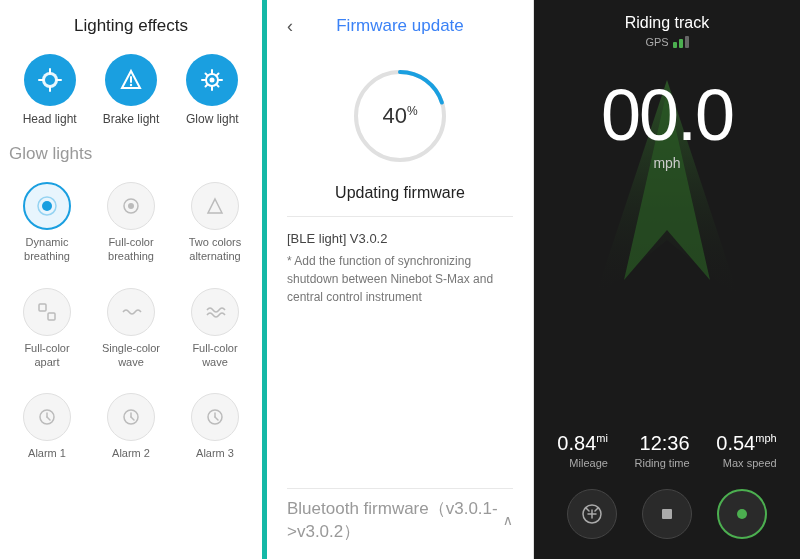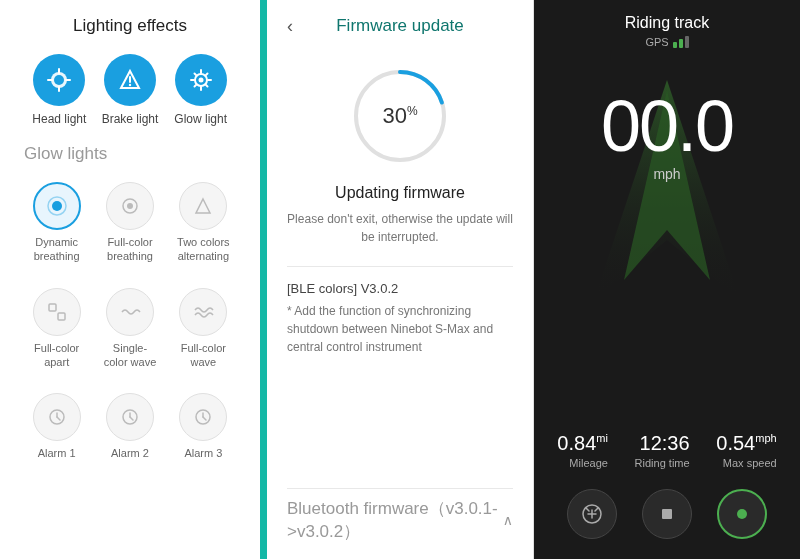--- a/index.html
+++ b/index.html
@@ -11,25 +11,25 @@
       font-family: -apple-system, BlinkMacSystemFont, 'Segoe UI', sans-serif;
       overflow: hidden;
       background: #f5f5f5;
     }
 
     
     .panel-lighting {
       width: 267px;
       height: 559px;
       background: #fff;
-      border-right: 7px solid #14b8a6;
+      border-right: 5px solid #14b8a6;
       display: flex;
       flex-direction: column;
       align-items: center;
-      padding: 16px 24px;
+      padding: 16px 9px;
     }
     .panel-lighting .title {
       font-size: 17px;
       font-weight: 500;
       color: #222;
       margin-bottom: 18px;
     }
     .top-icons {
       display: flex;
       flex-direction: row;
@@ -123,21 +123,21 @@
     .back-btn {
       font-size: 18px;
       color: #555;
       cursor: pointer;
       position: absolute;
       left: 0;
     }
     .firmware-title {
       font-size: 17px;
       font-weight: 500;
-      color: #0f766e;
+      color: #3b82f6;
       width: 100%;
       text-align: center;
     }
     .progress-container {
       margin: 20px 0 10px 0;
       position: relative;
       width: 100px;
       height: 100px;
     }
     .progress-circle {
@@ -221,21 +221,21 @@
       font-size: 16px;
       color: #fff;
       margin-top: 14px;
       margin-bottom: 4px;
       z-index: 2;
     }
     .gps-indicator {
       display: flex;
       align-items: center;
       gap: 4px;
-      margin-bottom: 22px;
+      margin-bottom: 11px;
       z-index: 2;
     }
     .gps-label {
       font-size: 11px;
       color: #aaa;
     }
     .gps-bars {
       display: flex;
       gap: 2px;
       align-items: flex-end;
@@ -481,28 +481,27 @@
     <span class="back-btn">‹</span>
     <span class="firmware-title">Firmware update</span>
   </div>
 
   <div class="progress-container">
     <svg width="100" height="100" class="progress-circle">
       <circle cx="50" cy="50" r="44" stroke="#e0e0e0" stroke-width="4" fill="none"></circle>
       <circle cx="50" cy="50" r="44" stroke="#1a9fe0" stroke-width="4" fill="none" stroke-dasharray="276.46" stroke-dashoffset="221.17" stroke-linecap="round"></circle>
     </svg>
     <div class="progress-text">
-      <span>30</span><sup>%</sup>
+      <span>40</span><sup>%</sup>
     </div>
   </div>
 
   <div class="updating-title">Updating firmware</div>
-  <div class="updating-desc">Please don't exit, otherwise the update will be interrupted.</div>
   <div class="divider"></div>
-  <div class="ble-version">[BLE colors] V3.0.2</div>
+  <div class="ble-version">[BLE light] V3.0.2</div>
   <div class="ble-notes">* Add the function of synchronizing shutdown between Ninebot S-Max and central control instrument</div>
 
   <div class="firmware-footer">
     <span class="firmware-footer-text">Bluetooth firmware（v3.0.1-&gt;v3.0.2）</span>
     <span class="chevron-up">∧</span>
   </div>
 </div>
 
 <div class="panel-riding">
   <div class="riding-title">Riding track</div>

